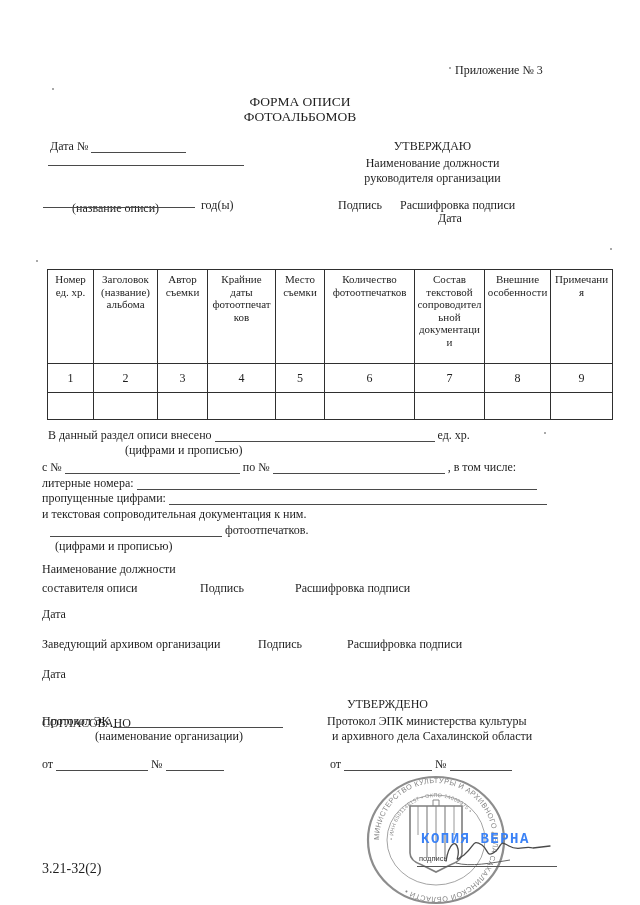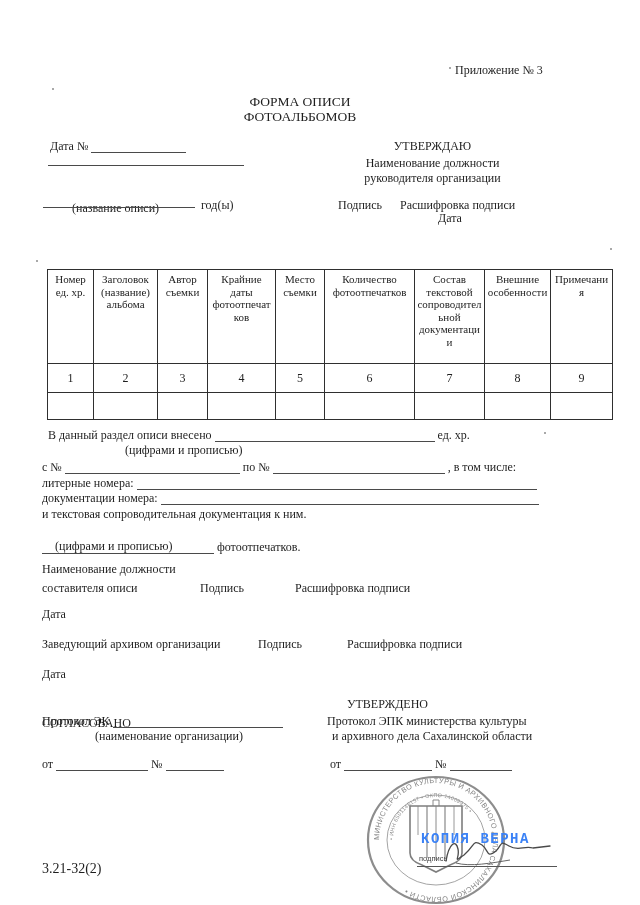--- a/index.html
+++ b/index.html
@@ -112,24 +112,24 @@
     <span>В данный раздел описи внесено</span><span class="bl" style="width:220px;"></span><span>ед. хр.</span>
   </div>
   <div class="abs" style="left:125px; top:443px;">(цифрами и прописью)</div>
   <div class="abs" style="left:42px; top:460px;">
     <span>с №</span><span class="bl" style="width:175px;"></span><span>по №</span><span class="bl" style="width:172px;"></span><span>, в том числе:</span>
   </div>
   <div class="abs" style="left:42px; top:476px;">
     <span>литерные номера:</span><span class="bl" style="width:400px;"></span>
   </div>
   <div class="abs" style="left:42px; top:491px;">
-    <span>документации номера:</span><span class="bl" style="width:378px;"></span>
+    <span>пропущенные цифрами:</span><span class="bl" style="width:378px;"></span>
   </div>
   <div class="abs" style="left:42px; top:507px;">и текстовая сопроводительная документация к ним.</div>
-  <div class="abs" style="left:42px; top:523px;margin-top:17px;">
+  <div class="abs" style="left:50px; top:523px;">
     <span class="bl" style="width:172px; margin-left:0;"></span><span>фотоотпечатков.</span>
   </div>
   <div class="abs" style="left:55px; top:539px;">(цифрами и прописью)</div>
 
   <div class="abs" style="left:42px; top:562px;">Наименование должности</div>
   <div class="abs" style="left:42px; top:581px;">составителя описи</div>
   <div class="abs" style="left:200px; top:581px;">Подпись</div>
   <div class="abs" style="left:295px; top:581px;">Расшифровка подписи</div>
   <div class="abs" style="left:42px; top:607px;">Дата</div>
 

